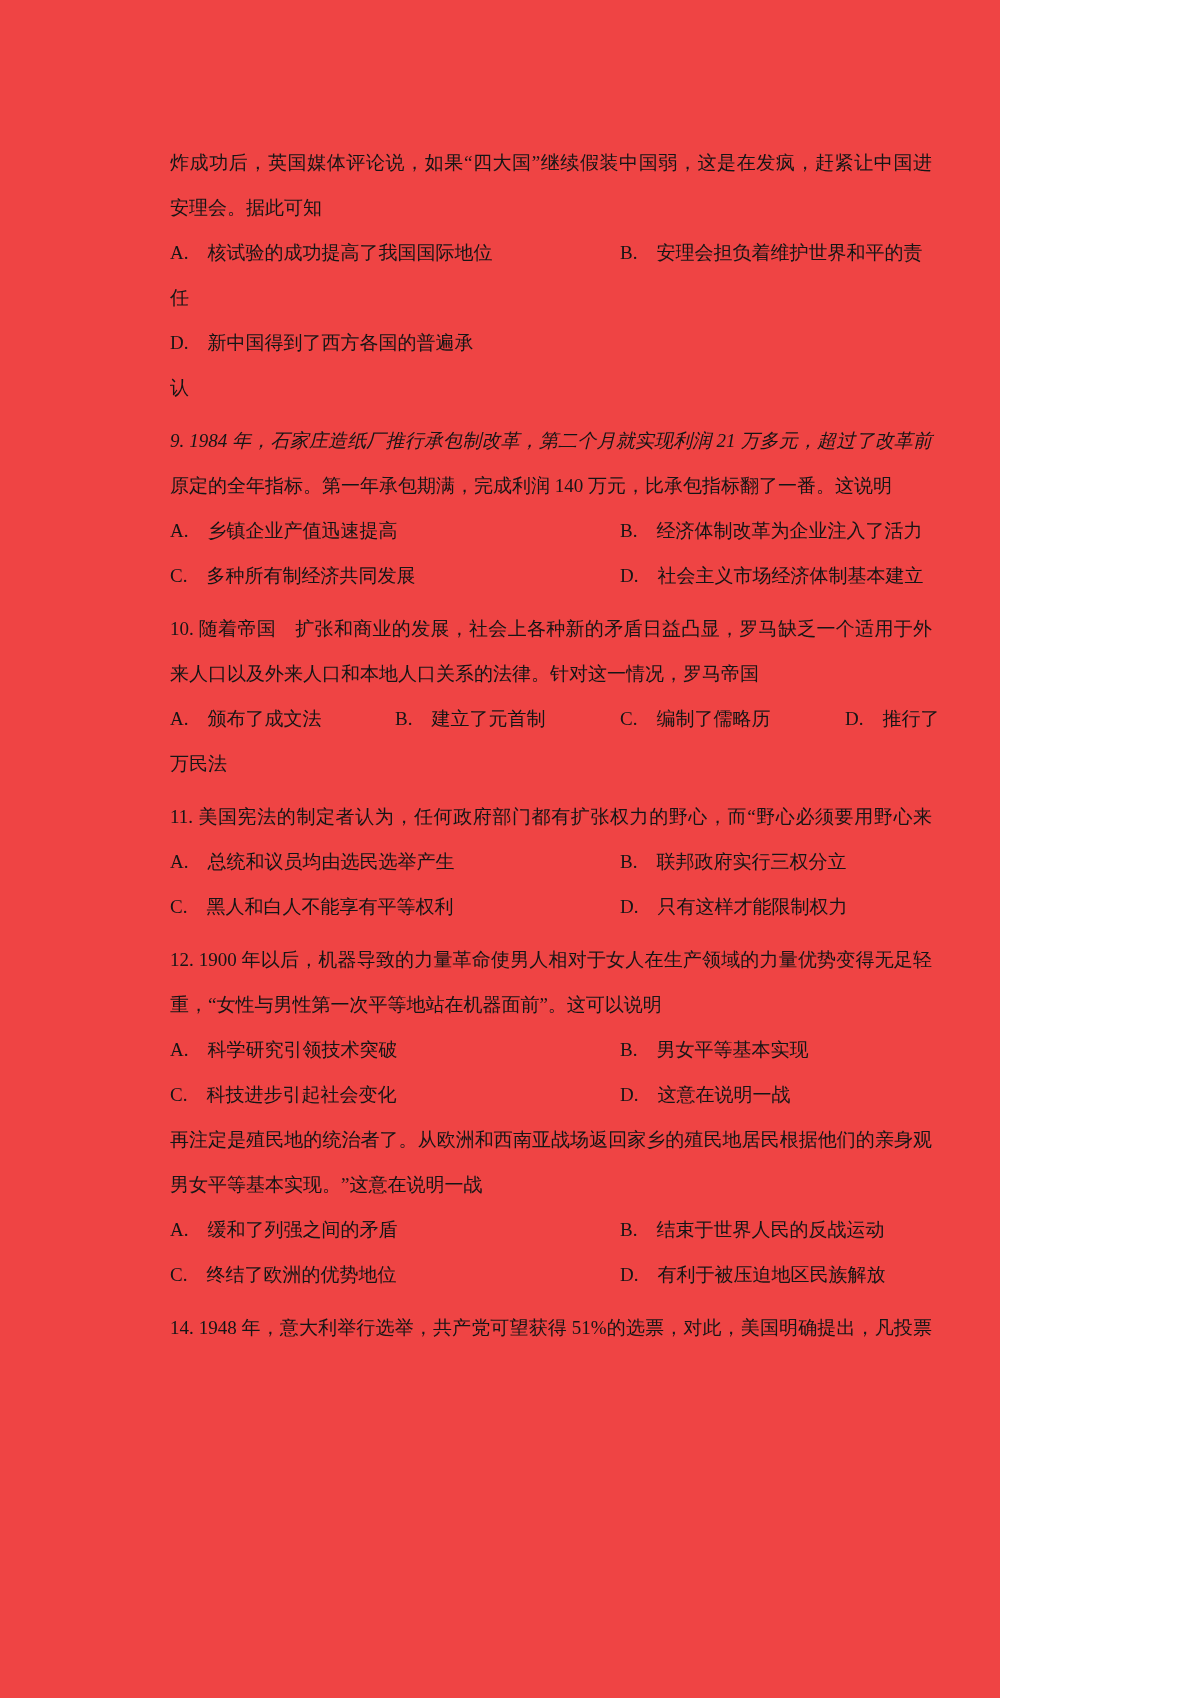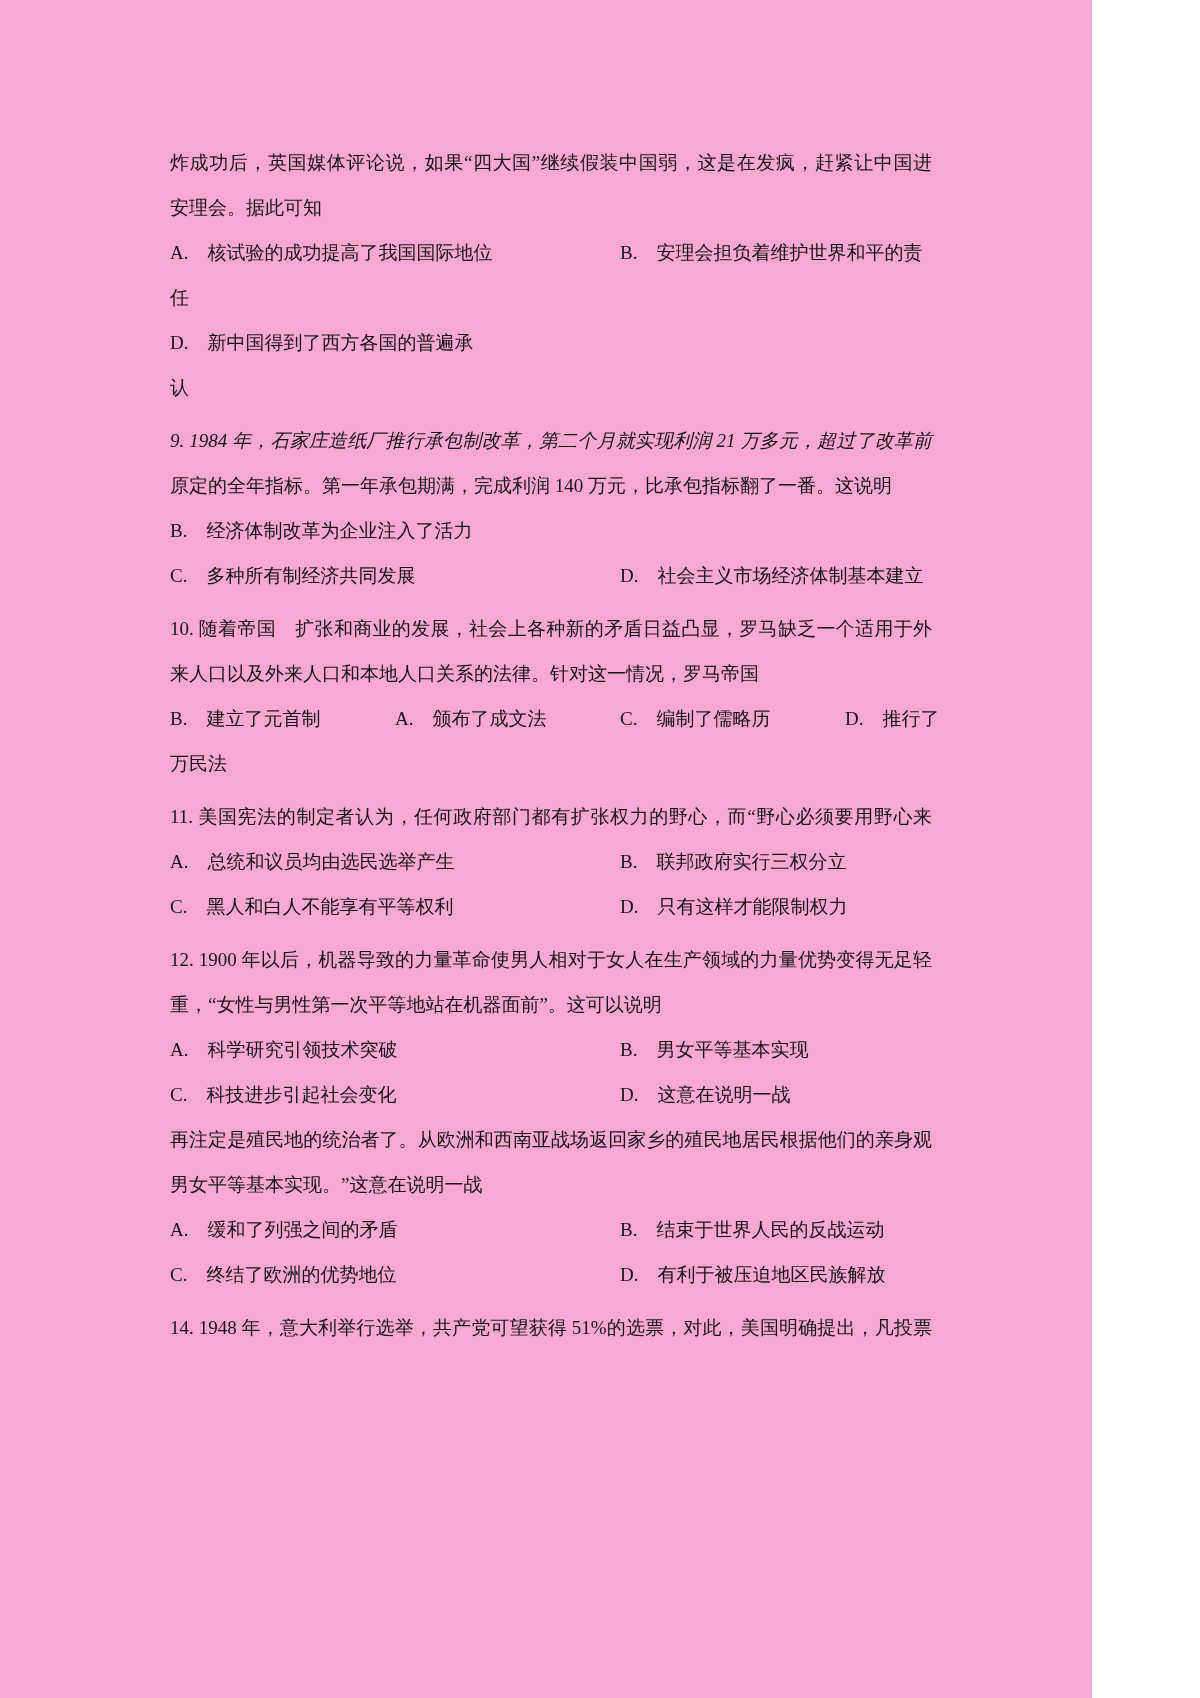--- a/index.html
+++ b/index.html
@@ -6,23 +6,23 @@
   html, body { background: #ffffff; }
   body {
     width: 1200px;
     height: 1698px;
     overflow: hidden;
     font-family: "Liberation Serif", "DejaVu Serif", serif;
     color: #151515;
     position: relative;
   }
   .page {
-    width: 1092px;
+    width: 1000px;
     height: 1698px;
-    background: #f9a8d4;
+    background: #ef4444;
   }
   .content {
     padding: 140px 0 0 170px;
     width: 932px;
   }
   .line {
     width: 762px;
     height: 45px;
     line-height: 45px;
     font-size: 19px;
@@ -52,31 +52,32 @@
         <span class="cell">B.　安理会担负着维护世界和平的责</span>
       </div>
       <div class="line">任</div>
       <div class="line cols cols2">
         <span class="cell">D.　新中国得到了西方各国的普遍承</span>
       </div>
       <div class="line">认</div>
       <div class="line justify" style="margin-top: 8px; font-style: italic;">9. 1984 年，石家庄造纸厂推行承包制改革，第二个月就实现利润 21 万多元，超过了改革前</div>
       <div class="line">原定的全年指标。第一年承包期满，完成利润 140 万元，比承包指标翻了一番。这说明</div>
       <div class="line cols cols2">
+        <span class="cell">A.　乡镇企业产值迅速提高</span>
         <span class="cell">B.　经济体制改革为企业注入了活力</span>
       </div>
       <div class="line cols cols2">
         <span class="cell">C.　多种所有制经济共同发展</span>
         <span class="cell">D.　社会主义市场经济体制基本建立</span>
       </div>
       <div class="line justify" style="margin-top: 8px;">10. 随着帝国　扩张和商业的发展，社会上各种新的矛盾日益凸显，罗马缺乏一个适用于外</div>
       <div class="line">来人口以及外来人口和本地人口关系的法律。针对这一情况，罗马帝国</div>
       <div class="line cols cols4">
+        <span class="cell">A.　颁布了成文法</span>
         <span class="cell">B.　建立了元首制</span>
-        <span class="cell">A.　颁布了成文法</span>
         <span class="cell">C.　编制了儒略历</span>
         <span class="cell">D.　推行了</span>
       </div>
       <div class="line">万民法</div>
       <div class="line justify" style="margin-top: 8px;">11. 美国宪法的制定者认为，任何政府部门都有扩张权力的野心，而“野心必须要用野心来</div>
       <div class="line cols cols2">
         <span class="cell">A.　总统和议员均由选民选举产生</span>
         <span class="cell">B.　联邦政府实行三权分立</span>
       </div>
       <div class="line cols cols2">

